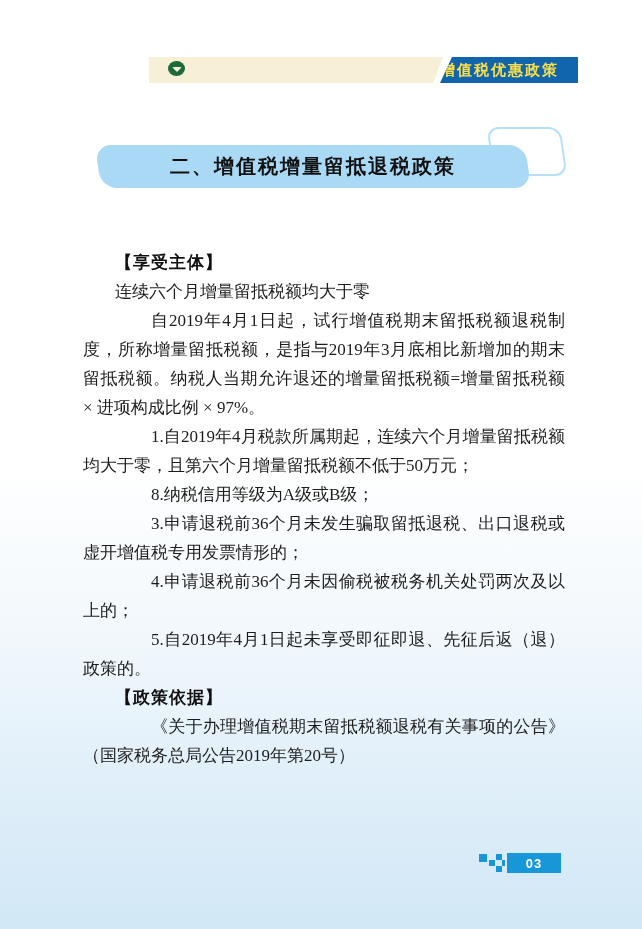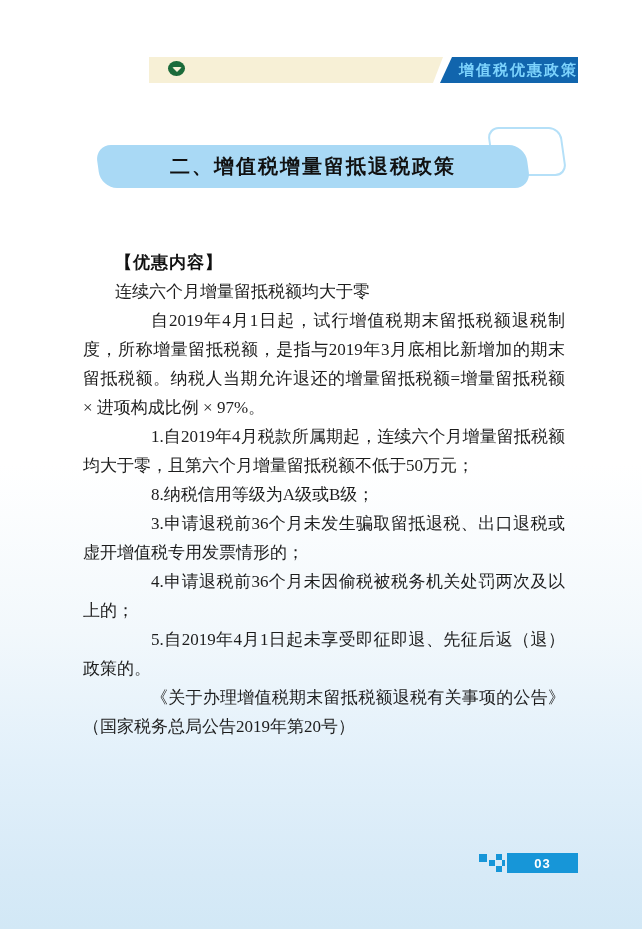--- a/index.html
+++ b/index.html
@@ -23,23 +23,23 @@
     display:flex;align-items:center;justify-content:center;
   }
   .leaf-badge span{
     width:0;height:0;border-left:5px solid transparent;border-right:5px solid transparent;
     border-top:5px solid #f7f0d6;border-radius:2px;margin-top:1px;
   }
   .header-tag{
     position:absolute;left:440px;top:57px;width:138px;height:26px;
     background:#1165ad;
     clip-path:polygon(12px 0,100% 0,100% 100%,0 100%);
-    display:flex;align-items:center;justify-content:flex-end;
+    display:flex;align-items:center;justify-content:flex-start;
     font-family:"Liberation Sans","DejaVu Sans",sans-serif;
-    font-weight:700;font-size:15px;letter-spacing:2px;color:#7dd3fc;
+    font-weight:700;font-size:15px;letter-spacing:2px;color:#fde047;
   }
   
   .banner-ghost{
     position:absolute;left:490px;top:127px;width:70px;height:45px;
     border:2px solid #b5e0f8;border-radius:12px;
     transform:skewX(8deg);
     background:transparent;
   }
   .banner{
     position:absolute;left:98px;top:145px;width:430px;height:43px;
@@ -60,21 +60,21 @@
   .sec-heading{
     font-family:"Liberation Sans","DejaVu Sans",sans-serif;
     font-weight:700;color:#111111;
     text-indent:32px;letter-spacing:1px;
   }
   .para{margin:0;text-align:justify;text-indent:68px;}
   .para.flush{text-indent:32px;}
   
   .checker{position:absolute;left:479px;top:853px;}
   .page-num{
-    position:absolute;left:507px;top:853px;width:71px;height:20px;
+    position:absolute;left:507px;top:853px;width:54px;height:20px;
     background:#1796d8;color:#ffffff;
     font-family:"Liberation Sans","DejaVu Sans",sans-serif;
     font-weight:700;font-size:13px;letter-spacing:1px;
     display:flex;align-items:center;justify-content:center;
   }
 </style>
 </head>
 <body>
 
 <div class="page">
@@ -88,31 +88,32 @@
     <span>增值税优惠政策</span>
   </div>
 
   <div class="banner-ghost"></div>
   <div class="banner">
     <span class="banner-text">二、增值税增量留抵退税政策</span>
   </div>
 
   <div class="content">
 
-    <div class="sec-heading">【优惠内容】</div>
+    <div class="sec-heading">【享受主体】</div>
     <p class="para flush">连续六个月增量留抵税额均大于零</p>
 
     <p class="para">自2019年4月1日起，试行增值税期末留抵税额退税制度，所称增量留抵税额，是指与2019年3月底相比新增加的期末留抵税额。纳税人当期允许退还的增量留抵税额=增量留抵税额 × 进项构成比例 × 97%。</p>
 
     <p class="para">1.自2019年4月税款所属期起，连续六个月增量留抵税额均大于零，且第六个月增量留抵税额不低于50万元；</p>
     <p class="para">8.纳税信用等级为A级或B级；</p>
     <p class="para">3.申请退税前36个月未发生骗取留抵退税、出口退税或虚开增值税专用发票情形的；</p>
     <p class="para">4.申请退税前36个月未因偷税被税务机关处罚两次及以上的；</p>
     <p class="para">5.自2019年4月1日起未享受即征即退、先征后返（退）政策的。</p>
 
+    <div class="sec-heading">【政策依据】</div>
     <p class="para">《关于办理增值税期末留抵税额退税有关事项的公告》（国家税务总局公告2019年第20号）</p>
 
   </div>
 
   <svg class="checker" width="26" height="20" viewBox="0 0 26 20">
     <g fill="#1796d8">
       <rect x="0" y="1" width="8" height="8"></rect>
       <rect x="10" y="7" width="6" height="6"></rect>
       <rect x="17" y="1" width="6" height="6"></rect>
       <rect x="17" y="13" width="6" height="6"></rect>

